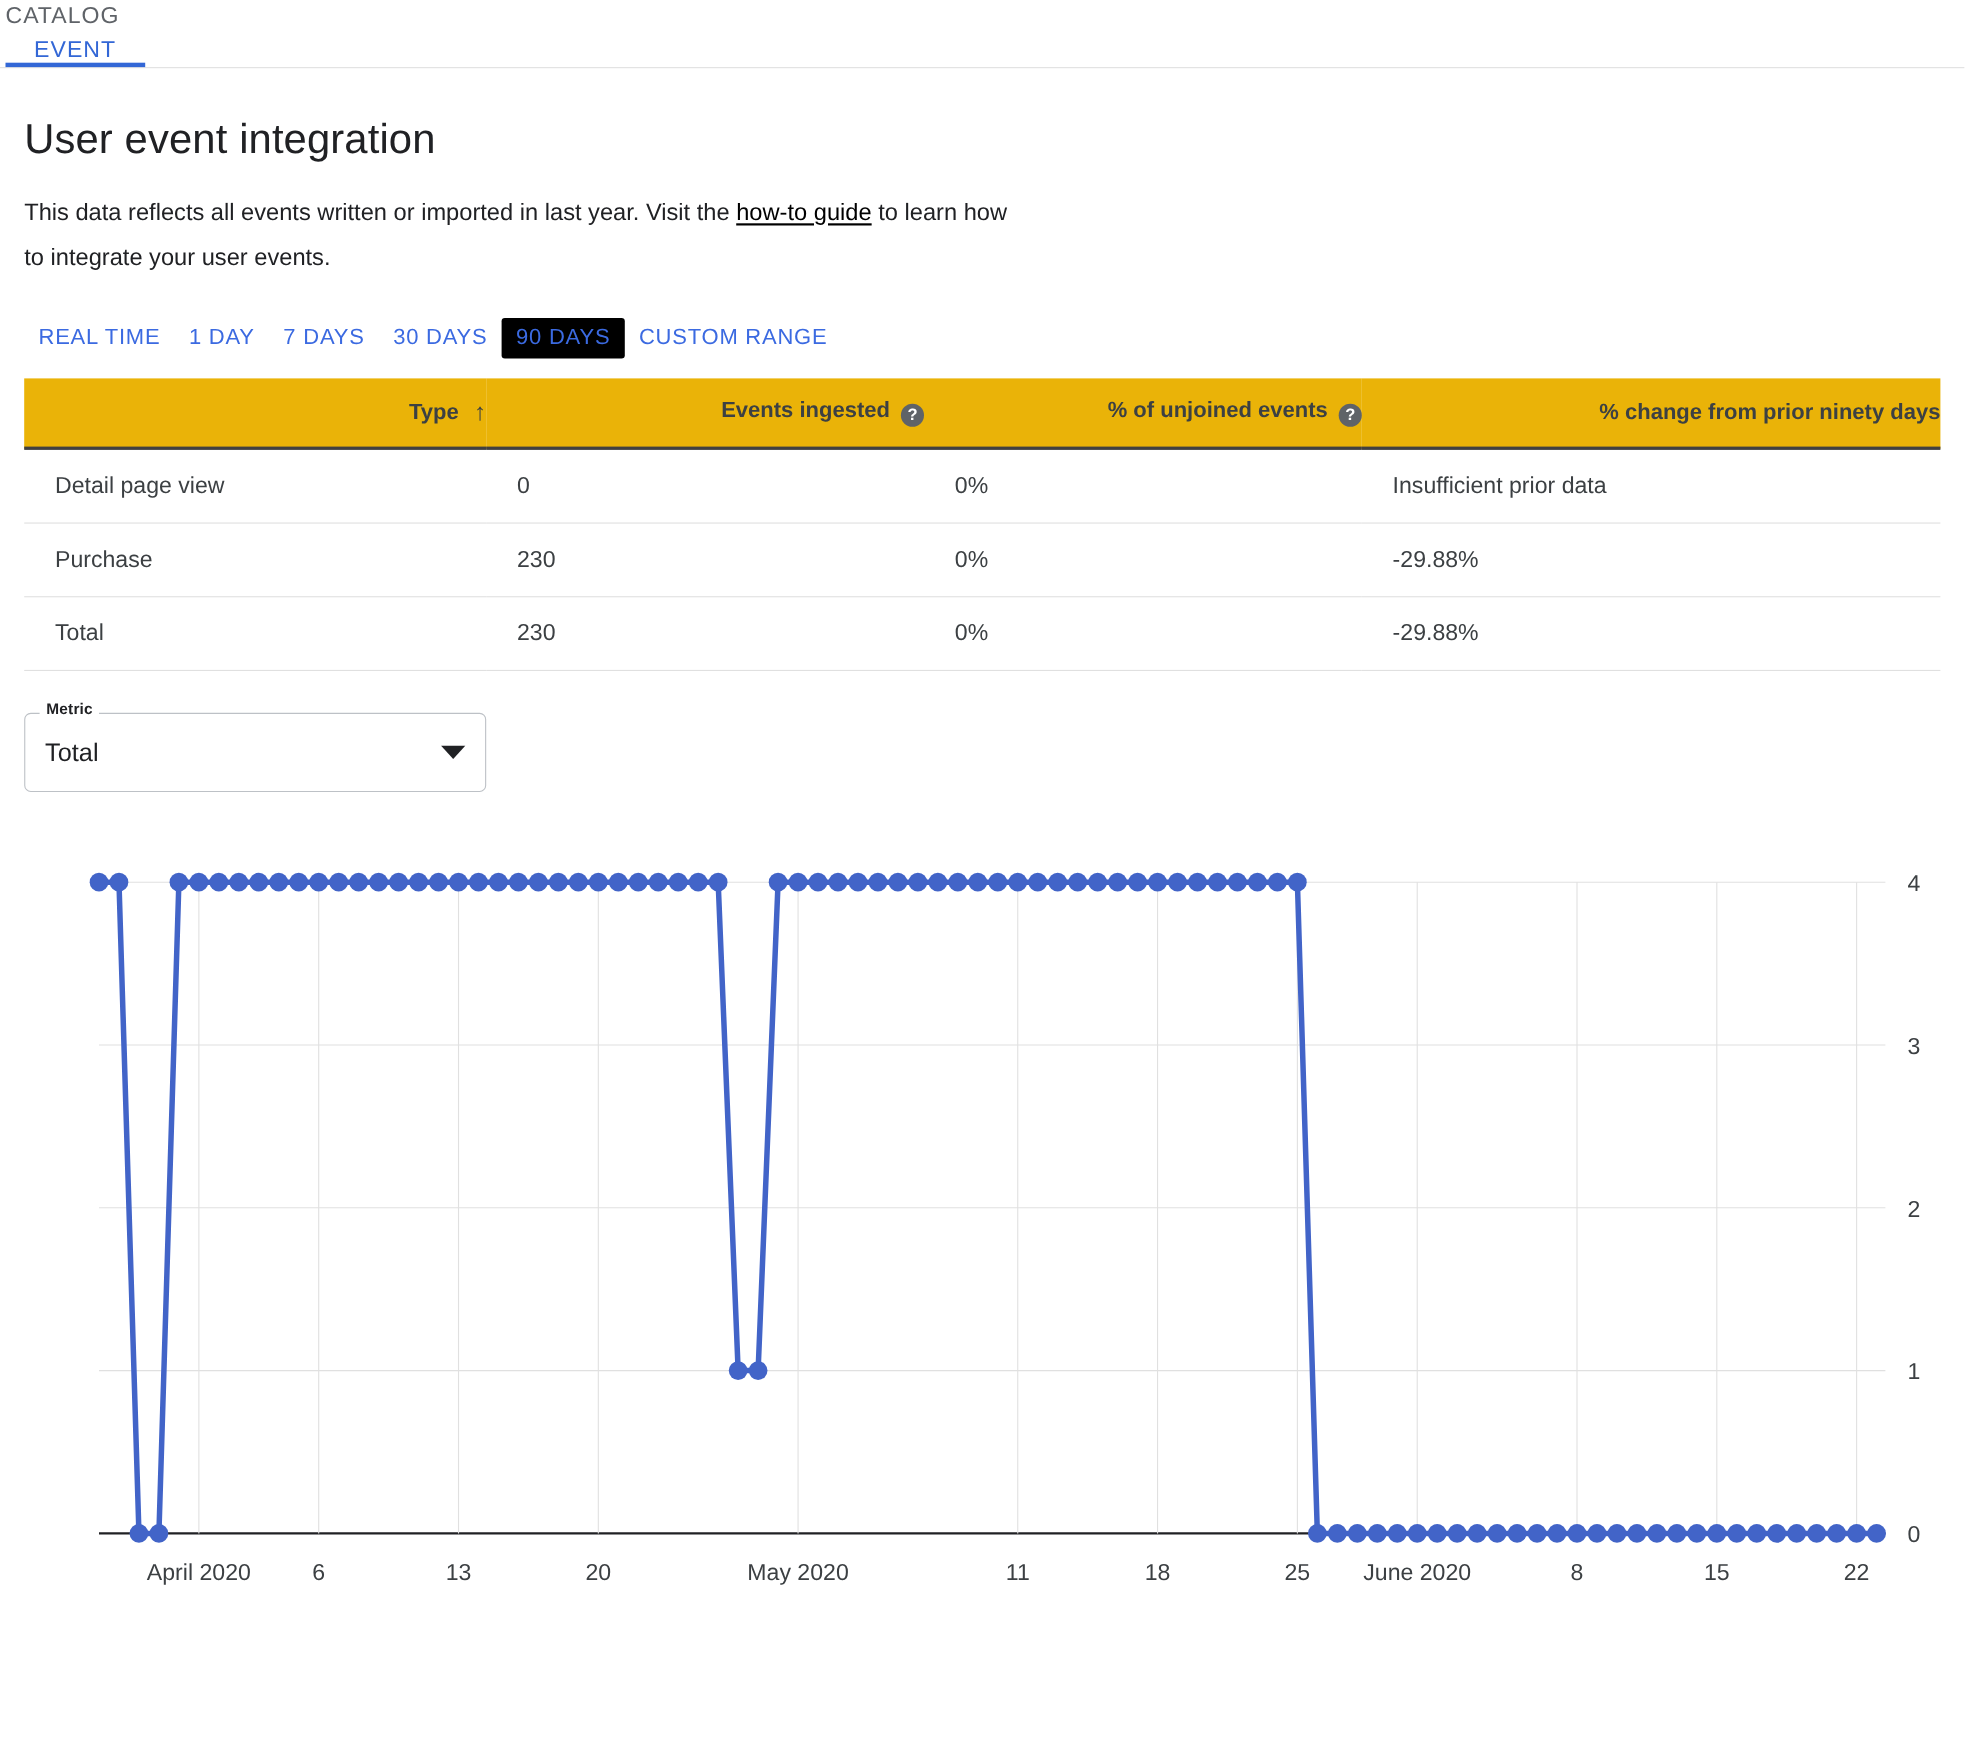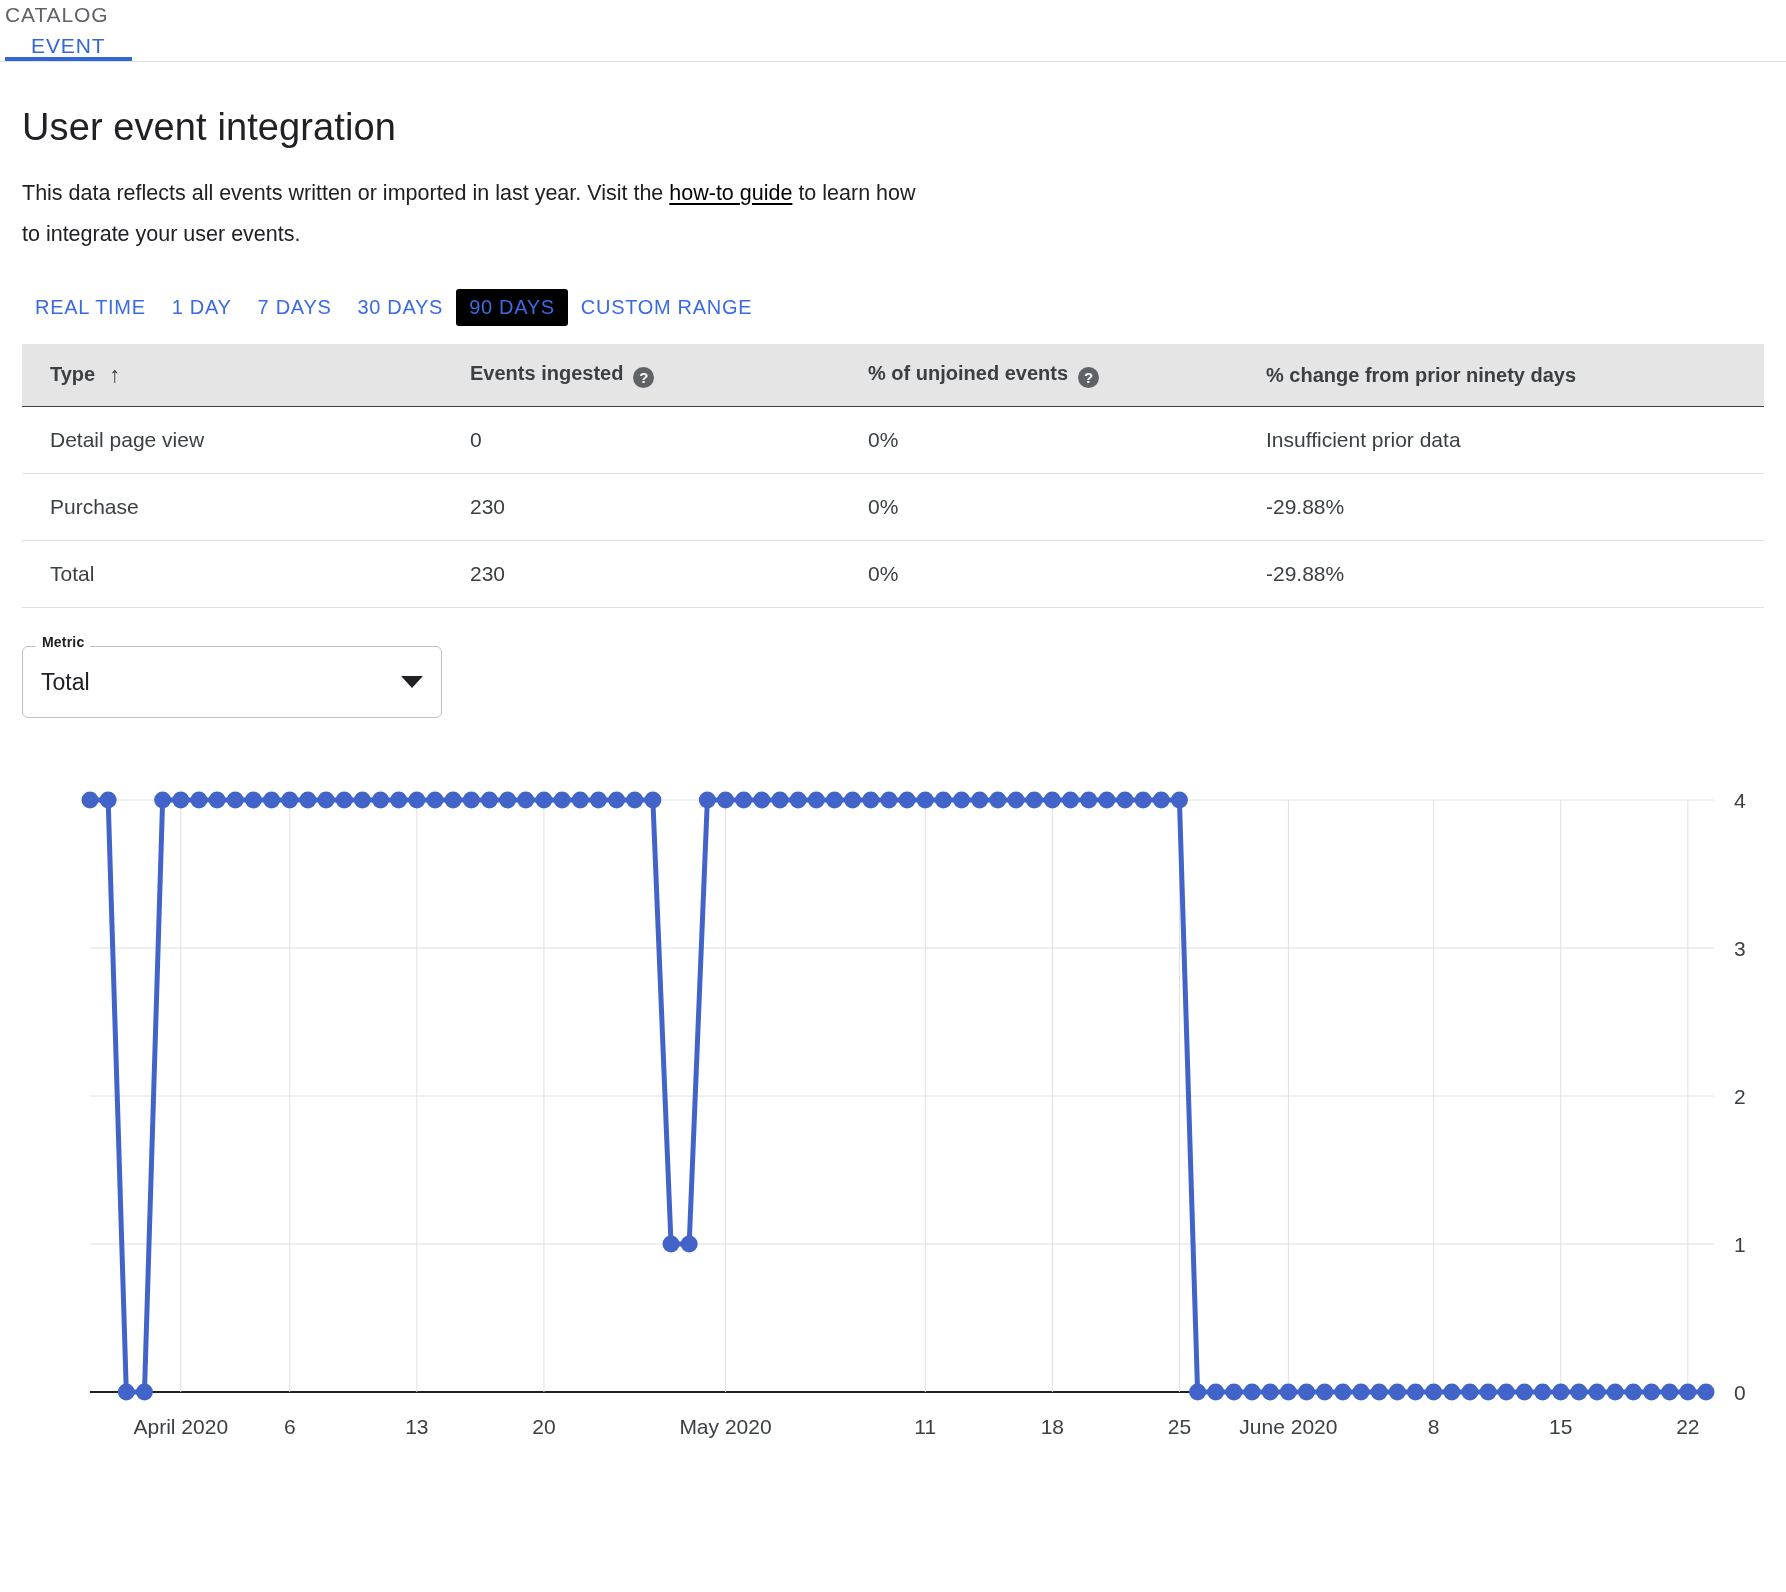--- a/index.html
+++ b/index.html
@@ -94,27 +94,27 @@
   .showing b { color: #3c4043; font-weight: 700; }
 
   
   table.evt {
     width: 100%;
     border-collapse: collapse;
     margin-top: 18px;
     table-layout: fixed;
   }
   table.evt thead th {
-    background: #e5e5e5;
-    text-align: left;
+    background: #eab308;
+    text-align: right;
     font-size: 20px;
     font-weight: 700;
     color: #3c4043;
     padding: 18px 0 18px 28px;
-    border-bottom: 1px solid #404040;
+    border-bottom: 3px solid #404040;
     white-space: nowrap;
   }
   table.evt th.c1 { width: 420px; }
   table.evt th.c2 { width: 398px; }
   table.evt th.c3 { width: 398px; }
   table.evt tbody td {
     font-size: 21px;
     color: #3c4043;
     padding: 21px 0 21px 28px;
     border-bottom: 1px solid #e0e0e0;

